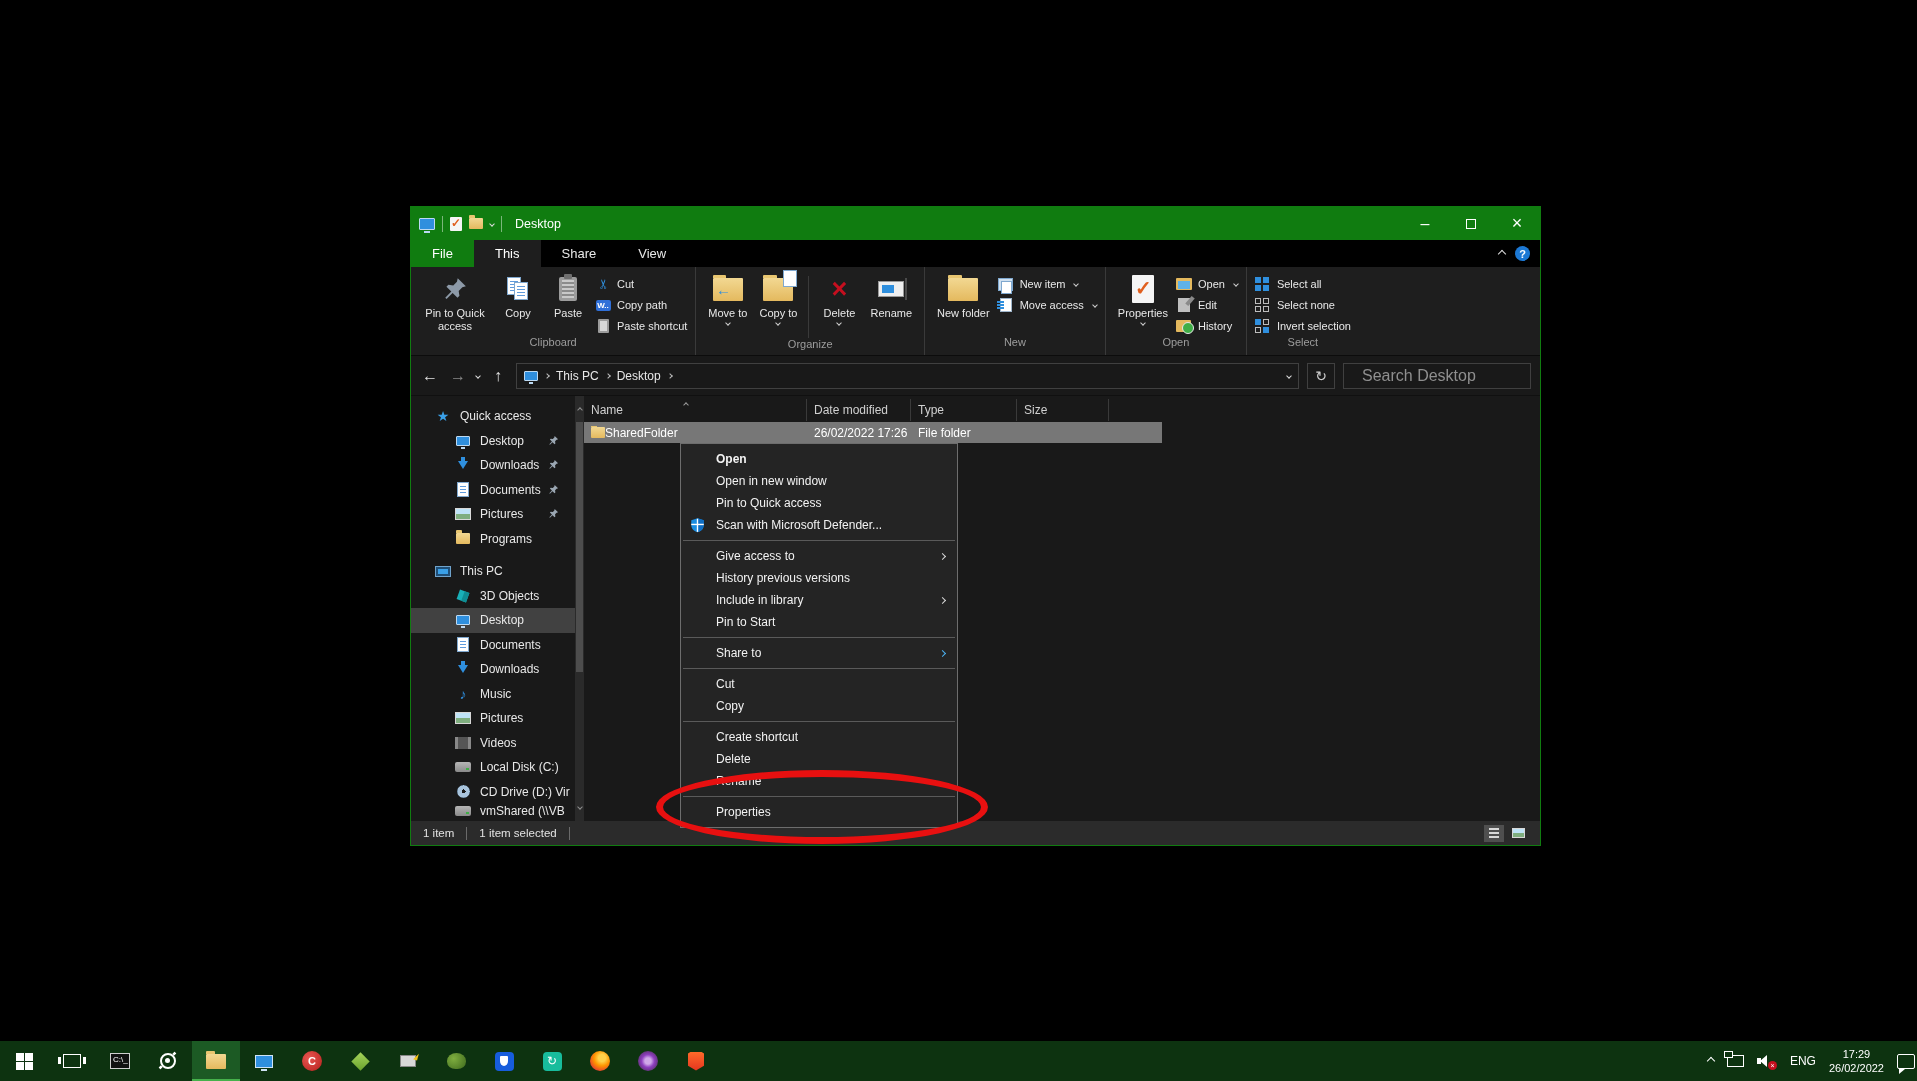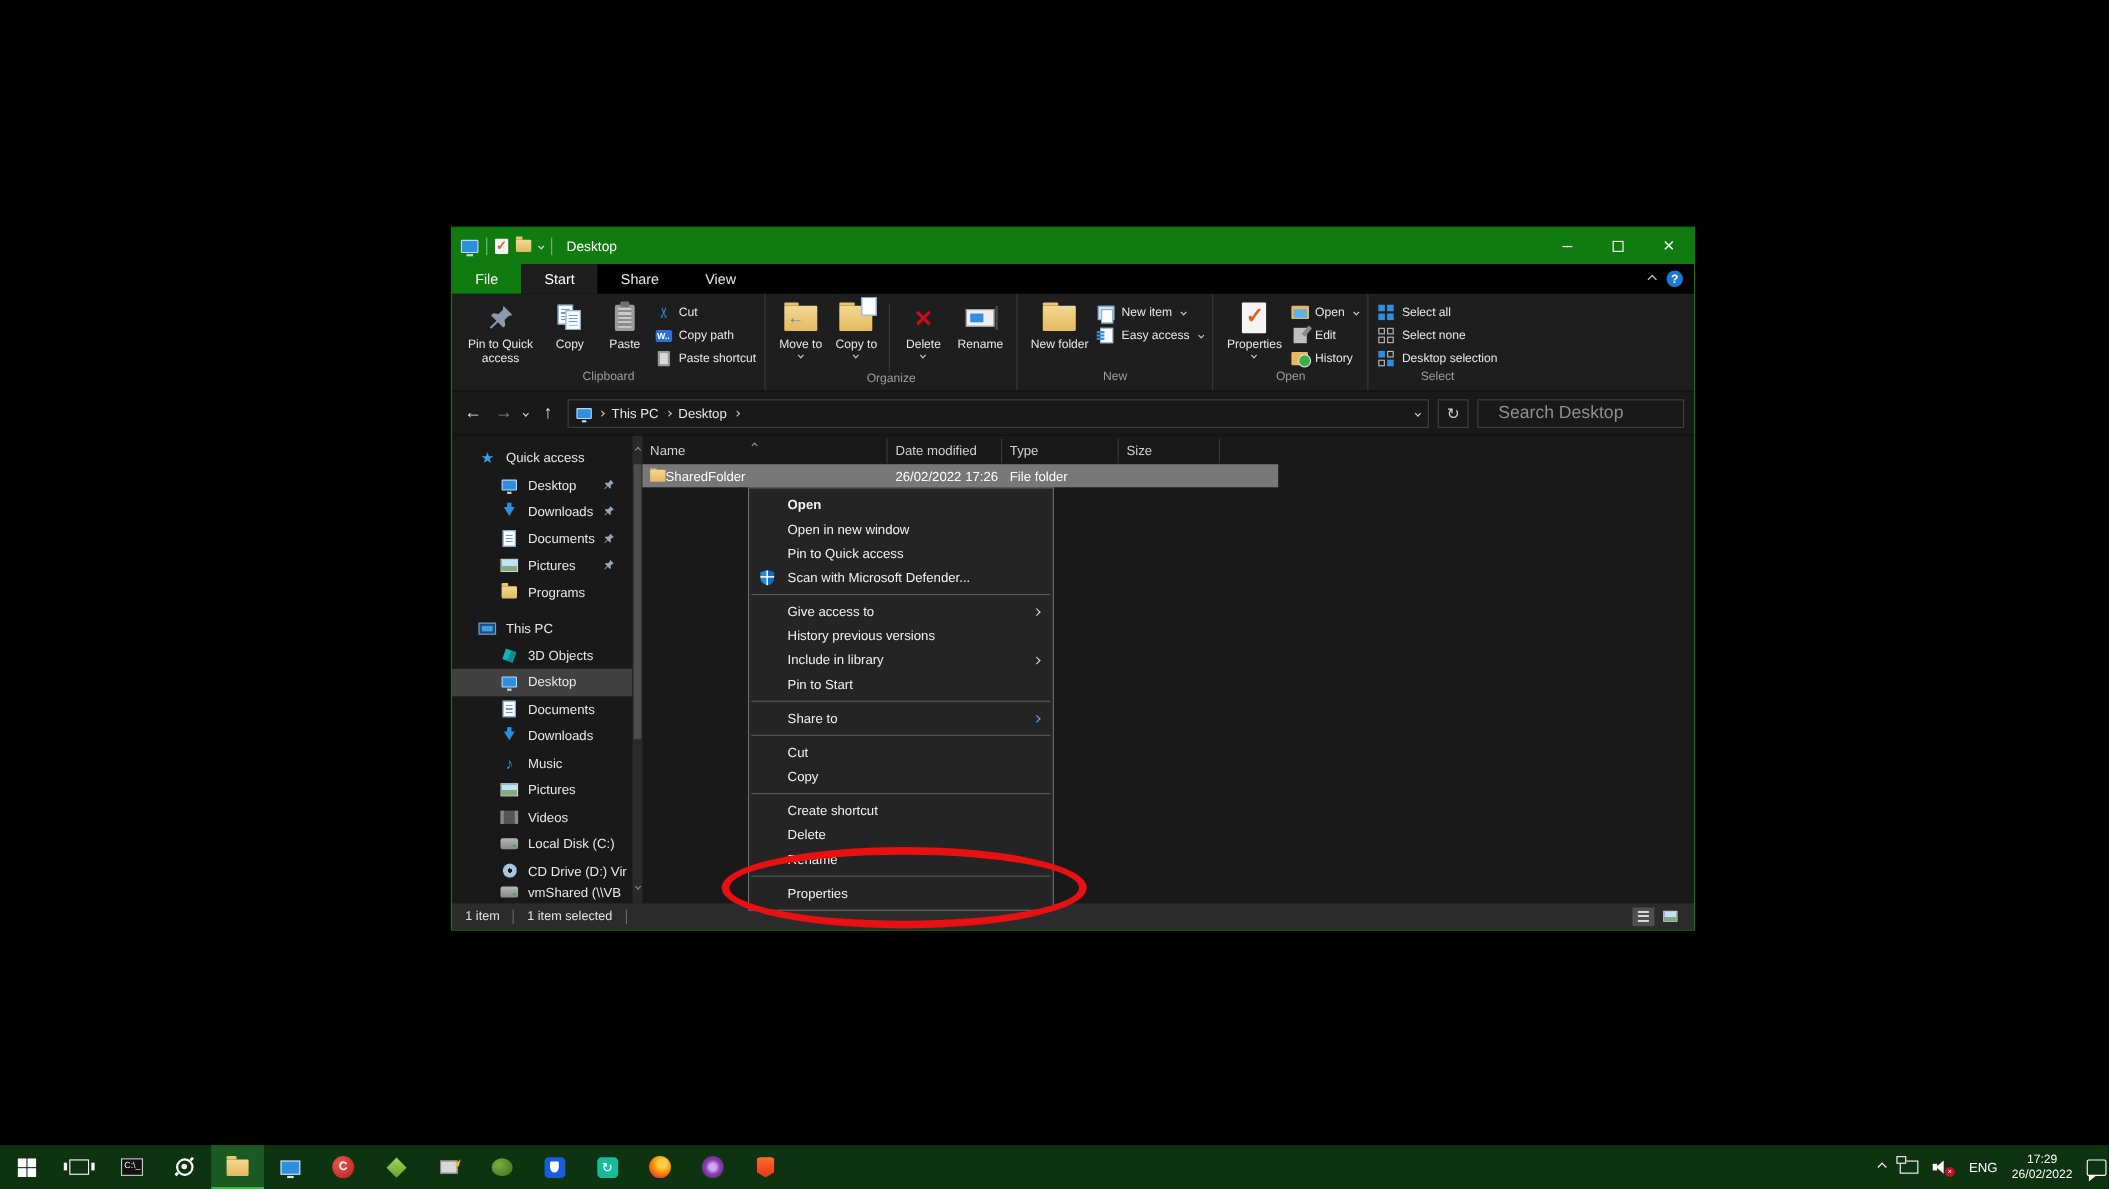--- a/index.html
+++ b/index.html
@@ -252,21 +252,21 @@
       <div class="winbtn min"></div>
       <div class="winbtn">
           <span class="maxbox"></span>
         </div>
       <div class="winbtn close"></div>
     </div>
   </div>
 
   <div class="tabstrip">
     <div class="tab file-tab">File</div>
-    <div class="tab active">Start</div>
+    <div class="tab active">This</div>
     <div class="tab">Share</div>
     <div class="tab">View</div>
     <div class="strip-right">
       <span class="chev up"></span>
       <span class="help-ic"></span>
     </div>
   </div>
 
   <div class="ribbon">
 
@@ -362,21 +362,21 @@
             <span class="sic16">
                 <span class="newitem-ic"></span>
               </span>
             <span>New item</span>
             <span class="darrow"></span>
           </div>
           <div class="smallbtn">
             <span class="sic16">
                 <span class="easy-ic"></span>
               </span>
-            <span>Easy access</span>
+            <span>Move access</span>
             <span class="darrow"></span>
           </div>
         </div>
       </div>
       <div class="rlabel">New</div>
     </div>
 
     <div class="rgroup">
       <div class="rbody">
         <div class="bigbtn">
@@ -438,21 +438,21 @@
           </div>
           <div class="smallbtn">
             <span class="sic16">
                 <span class="grid4 invert">
                   <i></i>
                   <i></i>
                   <i></i>
                   <i></i>
                 </span>
               </span>
-            <span>Desktop selection</span>
+            <span>Invert selection</span>
           </div>
         </div>
       </div>
       <div class="rlabel">Select</div>
     </div>
 
     <div style="flex:1"></div>
   </div>
 
   <div class="addressrow">

